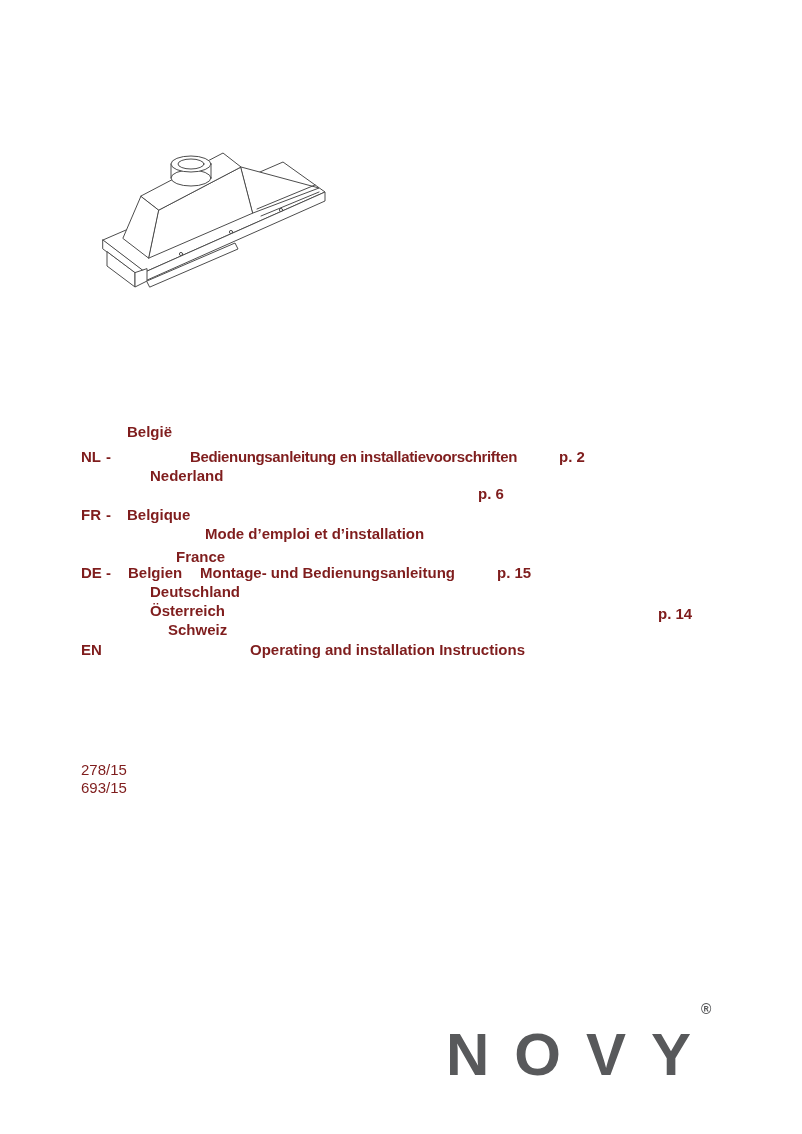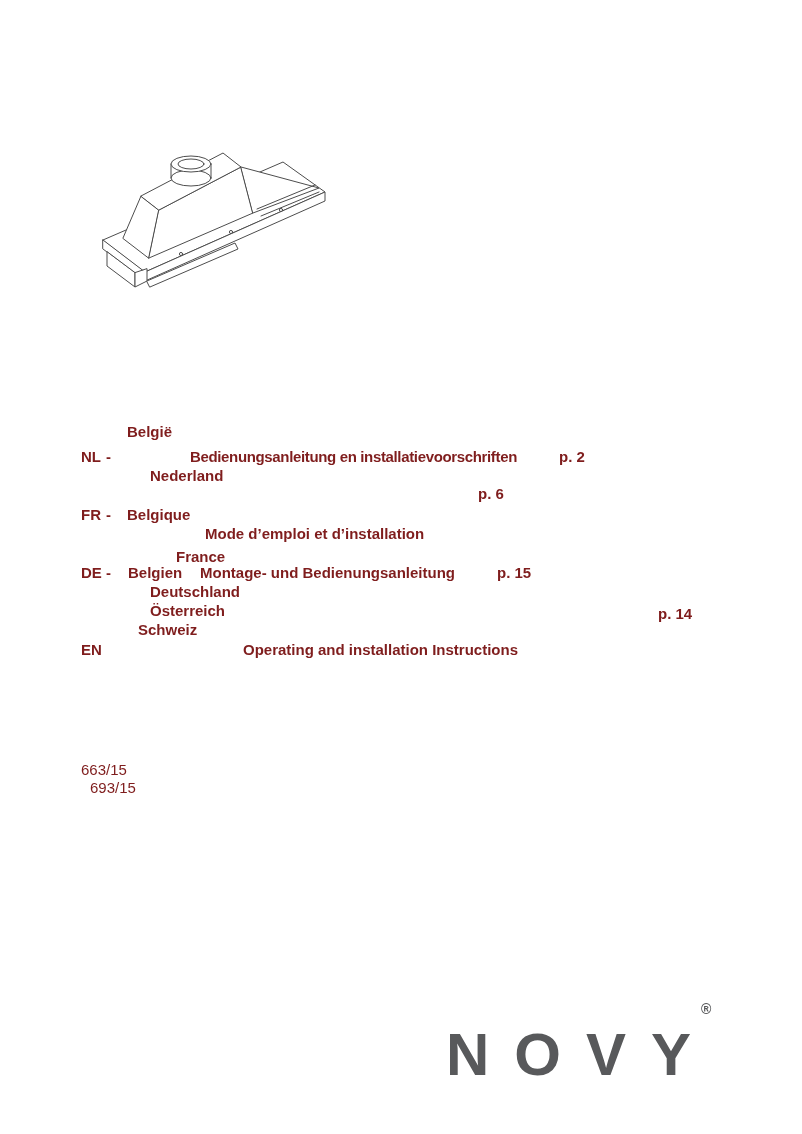--- a/index.html
+++ b/index.html
@@ -109,28 +109,28 @@
     <span class="t b" style="left:478px;top:485px">p. 6</span>
     <span class="t b" style="left:176px;top:548px">France</span>
 
     <span class="t b" style="left:81px;top:564px">DE</span>
     <span class="t b" style="left:106px;top:564px">-</span>
     <span class="t b" style="left:128px;top:564px">Belgien</span>
     <span class="t b" style="left:200px;top:564px">Montage- und Bedienungsanleitung</span>
     <span class="t b" style="left:497px;top:564px">p. 15</span>
     <span class="t b" style="left:150px;top:583px">Deutschland</span>
     <span class="t b" style="left:150px;top:602px">Österreich</span>
-    <span class="t b" style="left:138px;top:621px">Schweiz</span>
+    <span class="t b" style="left:168px;top:621px">Schweiz</span>
 
     <span class="t b" style="left:81px;top:641px">EN</span>
-    <span class="t b" style="left:243px;top:641px">Operating and installation Instructions</span>
+    <span class="t b" style="left:250px;top:641px">Operating and installation Instructions</span>
     <span class="t b" style="left:658px;top:605px">p. 14</span>
   </div>
 
   <div>
-    <span class="t" style="left:81px;top:761px">663/15</span>
-    <span class="t" style="left:90px;top:779px">693/15</span>
+    <span class="t" style="left:81px;top:761px">278/15</span>
+    <span class="t" style="left:81px;top:779px">693/15</span>
   </div>
 
   <div class="logo" style="color: rgb(88, 89, 91);">NOVY</div>
   <span class="logo-r" style="color: rgb(88, 89, 91);">®</span>
 
 </div>
 
 </body></html>

